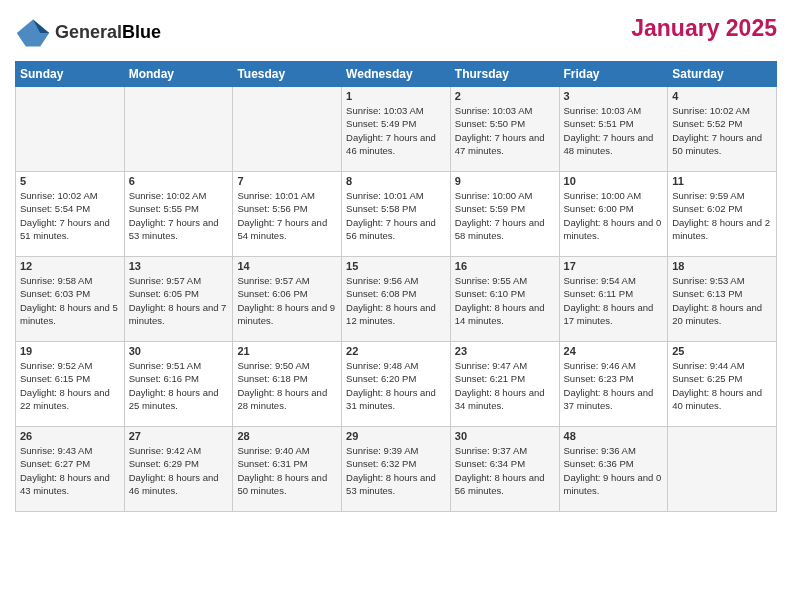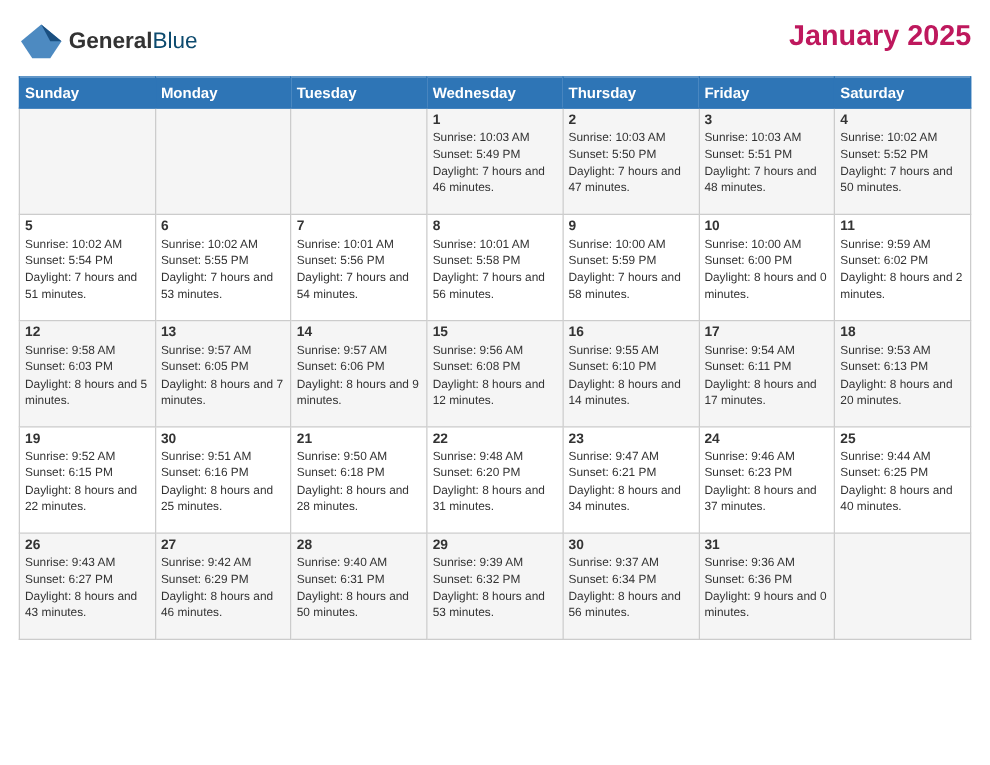--- a/index.html
+++ b/index.html
@@ -26,22 +26,22 @@
       flex-direction: row;
       line-height: 1.1;
     }
     .logo-general {
       font-size: 18px;
       font-weight: bold;
       color: #333;
     }
     .logo-blue {
       font-size: 18px;
-      font-weight: normal;
-      color: #0c4a6e;
+      font-weight: bold;
+      color: #000000;
     }
     .logo-icon {
       width: 36px;
       height: 36px;
     }
     .title-block {
       text-align: right;
     }
     .calendar-title {
       font-size: 23px;
@@ -317,21 +317,21 @@
 Sunset: 6:32 PM
 Daylight: 8 hours and 53 minutes.</div>
         </td>
         <td>
           <div class="day-number">30</div>
           <div class="day-info" style="white-space: pre-line;">Sunrise: 9:37 AM
 Sunset: 6:34 PM
 Daylight: 8 hours and 56 minutes.</div>
         </td>
         <td>
-          <div class="day-number">31</div>
+          <div class="day-number">48</div>
           <div class="day-info" style="white-space: pre-line;">Sunrise: 9:36 AM
 Sunset: 6:36 PM
 Daylight: 9 hours and 0 minutes.</div>
         </td>
         <td class="empty-cell"></td>
       </tr>
     </tbody>
 </table>
 
 </body></html>

